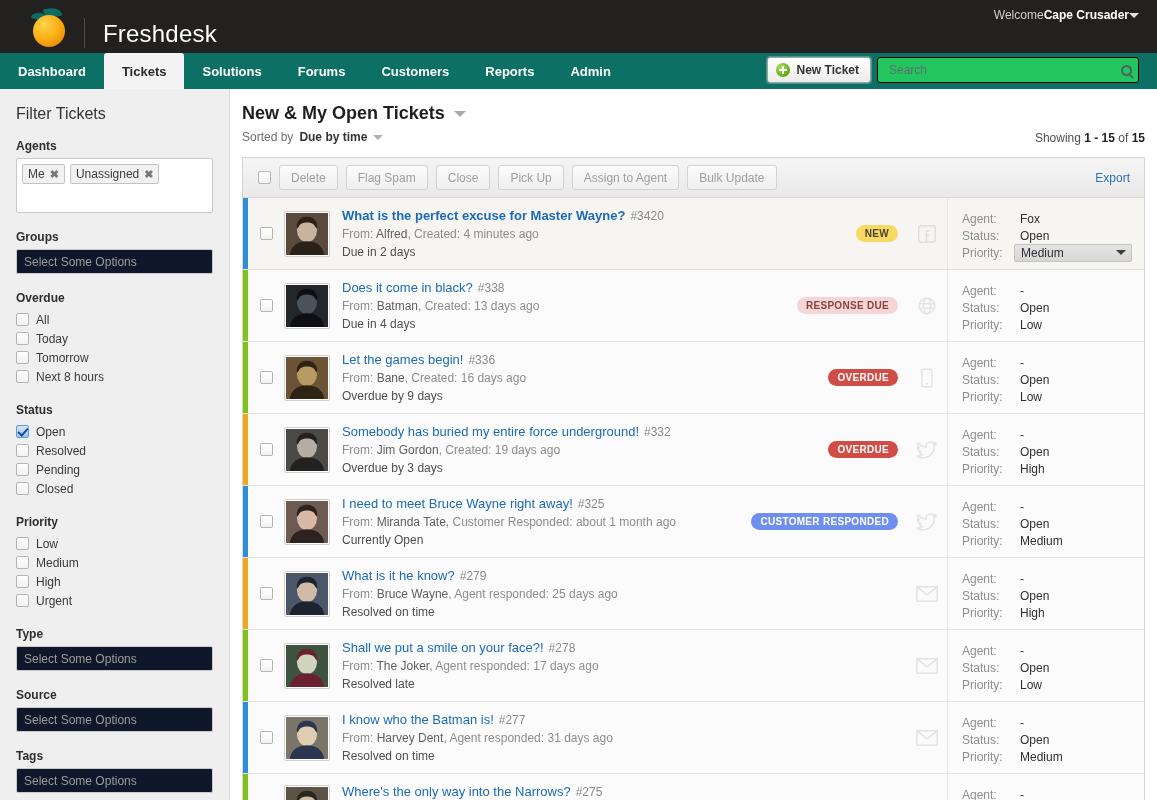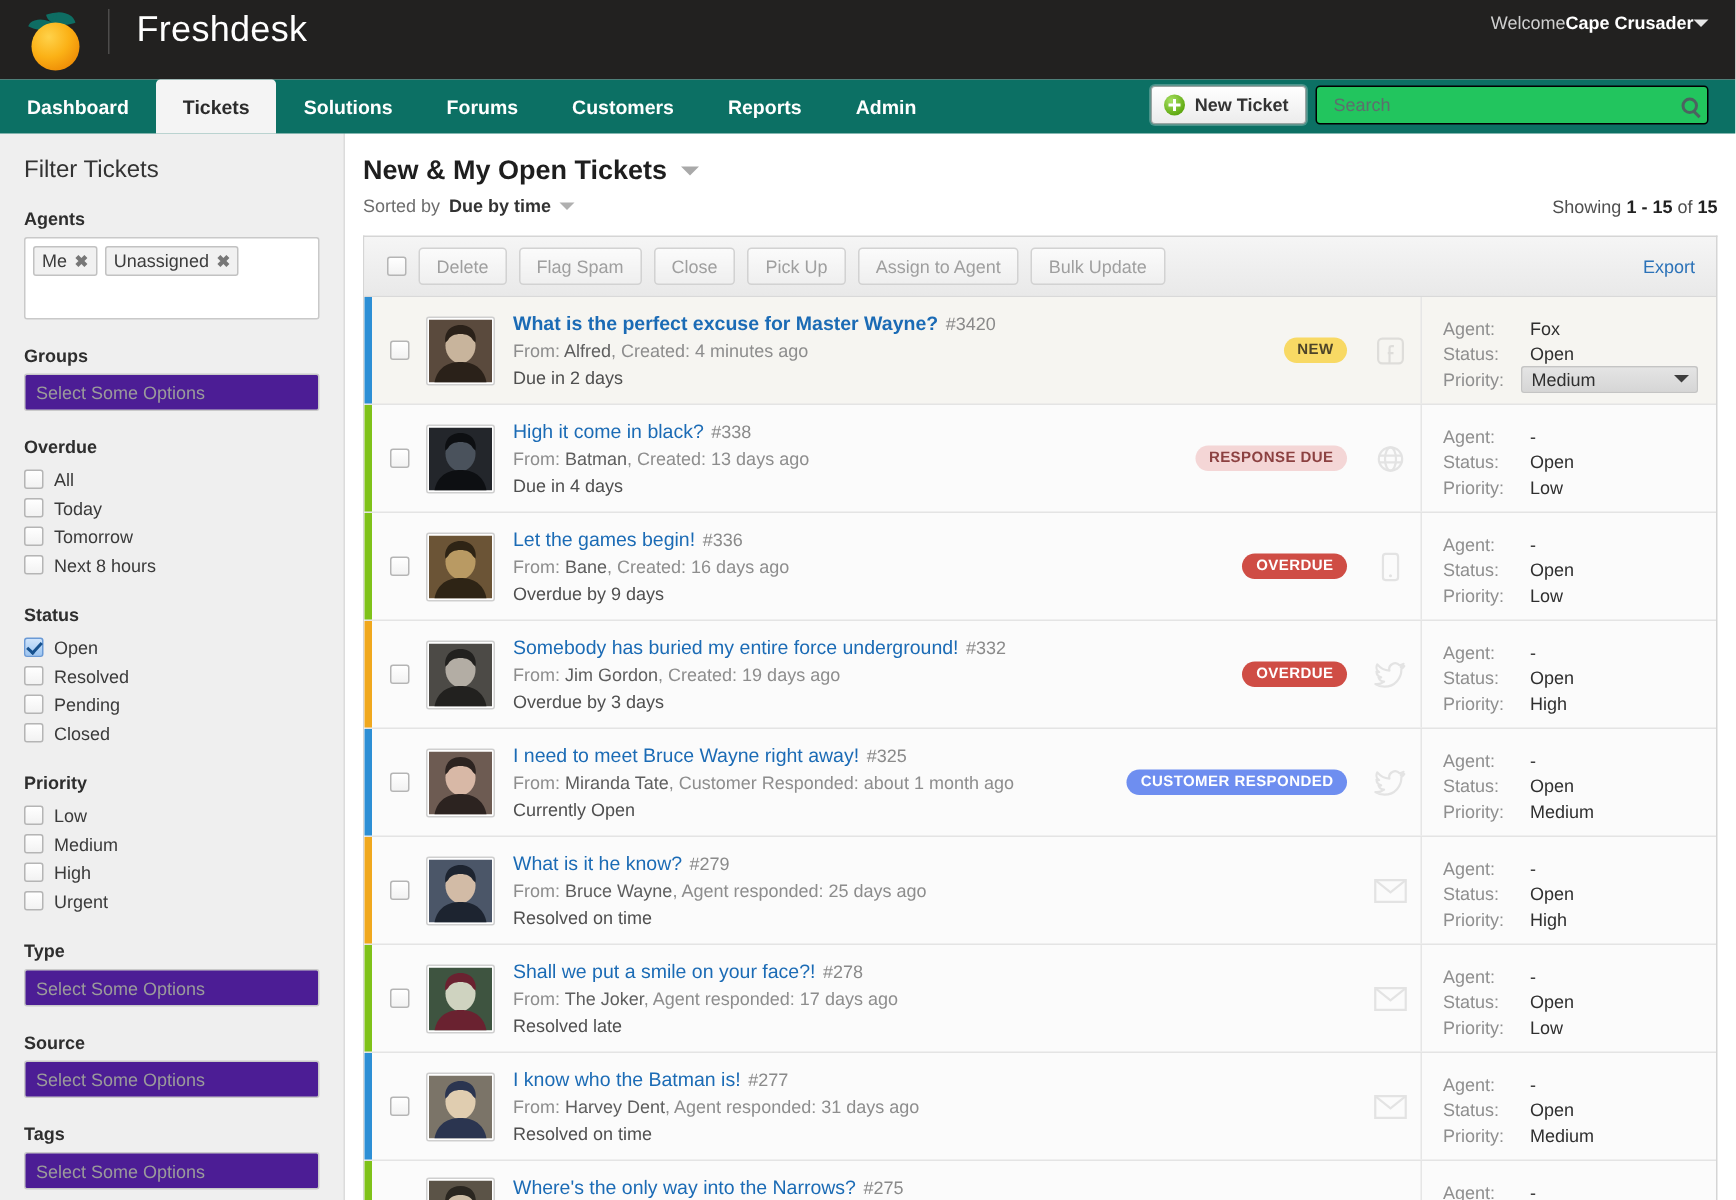--- a/index.html
+++ b/index.html
@@ -14,21 +14,21 @@
   }
 
   
   .topbar {
     height: 53px;
     background: #222120;
     display: flex;
     align-items: center;
     position: relative;
   }
-  .logo-wrap { display: flex; align-items: flex-start; padding-left: 16px; }
+  .logo-wrap { display: flex; align-items: flex-end; padding-left: 28px; }
   .orange-logo { width: 42px; height: 42px; position: relative; }
   .orange-body {
     position: absolute; left: 5px; top: 9px;
     width: 32px; height: 32px; border-radius: 50%;
     background: radial-gradient(circle at 36% 30%, #ffd24a 0%, #fbb116 45%, #ef8f07 78%, #d97706 100%);
   }
   .leaf {
     position: absolute; background: #0e6d63; border-radius: 0 90% 0 90%;
   }
   .leaf1 { left: 16px; top: 1px; width: 17px; height: 11px; transform: rotate(-18deg); }
@@ -135,21 +135,21 @@
     min-height: 55px; padding: 5px 5px 4px 5px;
     display: flex; flex-wrap: wrap; gap: 5px; align-content: flex-start;
   }
   .token {
     background: #f1f1f1; border: 1px solid #c2c2c2; border-radius: 2px;
     padding: 2px 5px; font-size: 12px; color: #3c3c3c;
     display: flex; align-items: center; gap: 5px;
   }
   .token-x { color: #777; font-size: 11px; cursor: pointer; font-weight: bold; }
   .select-box {
-    background: #4c1d95; border: 1px solid #c9c9c9; border-radius: 2px;
+    background: #0f172a; border: 1px solid #c9c9c9; border-radius: 2px;
     height: 25px; display: flex; align-items: center;
     padding: 0 7px; color: #9b9b9b; font-size: 12px;
   }
   .cb-row { display: flex; align-items: center; gap: 7px; height: 19px; }
   .cb {
     width: 13px; height: 13px; flex: none;
     border: 1px solid #b5b5b5; border-radius: 2px;
     background: linear-gradient(#ffffff, #f2f2f2);
   }
   .cb.checked {
@@ -555,21 +555,21 @@
             </div>
             <div class="avatar">
               <svg viewBox="0 0 46 46" preserveAspectRatio="none">
                 <rect width="46" height="46" fill="#23262b"></rect>
                 <ellipse cx="23" cy="19" rx="11" ry="13" fill="#4a525c"></ellipse>
                 <path d="M23 4 C14 4 11 11 12 17 L14 15 C16 9 30 9 32 15 L34 17 C35 11 32 4 23 4 Z" fill="#0d0f12"></path>
                 <path d="M4 46 C6 35 14 31 23 31 C32 31 40 35 42 46 Z" fill="#0d0f12"></path>
               </svg>
             </div>
             <div class="row-body">
-              <div><span class="row-subject normal">High it come in black?</span><span class="row-id">#338</span></div>
+              <div><span class="row-subject normal">Does it come in black?</span><span class="row-id">#338</span></div>
               <div class="row-from">From: <span class="who">Batman</span>, Created: 13 days ago</div>
               <div class="row-due">Due in 4 days</div>
             </div>
             <div class="row-badges">
               <span class="badge badge-response">RESPONSE DUE</span>
             </div>
             <div class="row-source">
               <svg width="22" height="22" viewBox="0 0 24 24">
                 <circle cx="12" cy="12" r="8.5" fill="none" stroke="#555" stroke-width="1.6"></circle>
                 <ellipse cx="12" cy="12" rx="4" ry="8.5" fill="none" stroke="#555" stroke-width="1.6"></ellipse>

